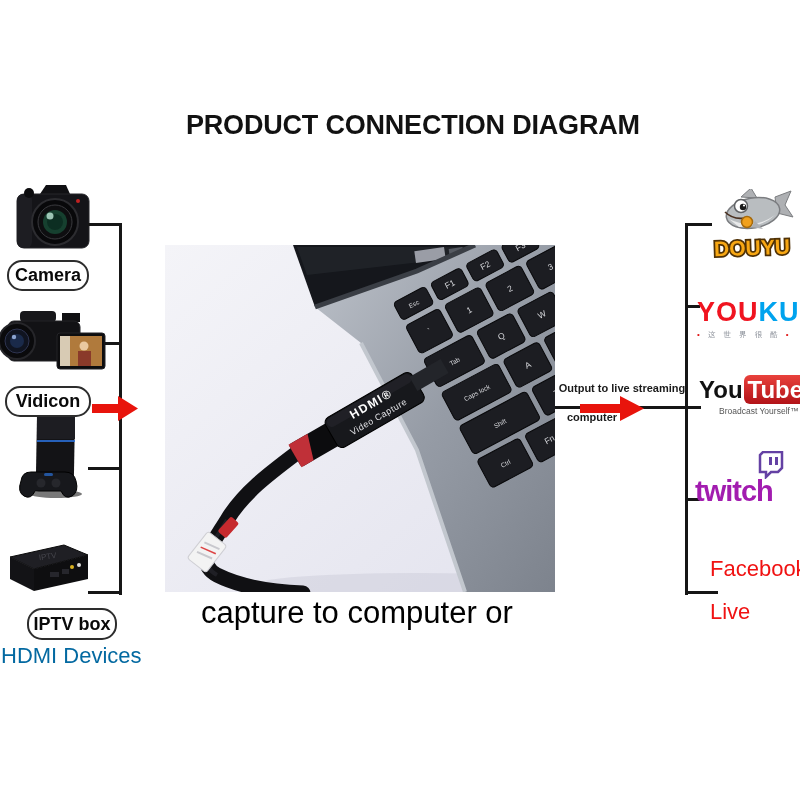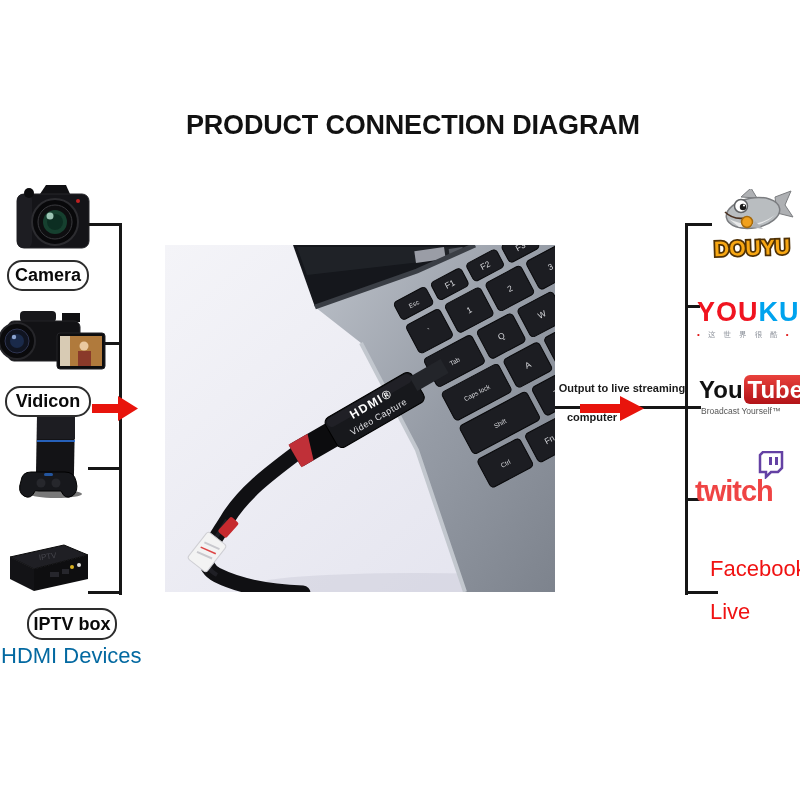--- a/index.html
+++ b/index.html
@@ -62,26 +62,26 @@
   .youku-word{font-size:27px;font-weight:bold;letter-spacing:1px;white-space:nowrap;}
   .youku-red{color:#f01420;}
   .youku-blue{color:#00a3ee;}
   .youku-tagline{margin-top:2px;font-size:7.5px;letter-spacing:3px;color:#8a8f98;white-space:nowrap;}
   .youku-dot{color:#e01616;font-size:8px;}
 
   .logo-youtube{left:699px;top:375px;width:100px;}
   .yt-row{display:flex;align-items:center;font-size:24px;font-weight:bold;color:#111;}
   .yt-tube{display:inline-block;background:linear-gradient(#e9413c,#b21318);color:#fff;
            border-radius:6px;padding:0 4px;height:29px;line-height:29px;margin-left:1px;}
-  .yt-tagline{font-size:8.5px;color:#555;margin-top:2px;margin-left:2px;white-space:nowrap;}
+  .yt-tagline{font-size:8.5px;color:#555;margin-top:2px;margin-left:20px;white-space:nowrap;}
 
   .logo-twitch{left:695px;top:451px;width:106px;height:62px;}
   .twitch-glitch{position:absolute;left:62px;top:0px;}
   .twitch-word{position:absolute;left:0px;top:24px;font-size:29px;font-weight:bold;
-               color:#ef4444;letter-spacing:-1px;}
+               color:#a21caf;letter-spacing:-1px;}
 
   .logo-facebook{left:710px;top:556px;font-size:22px;color:#f01212;}
   .fb-line2{margin-top:17px;}
 </style>
 </head>
 <body>
 
 <div id="canvas">
 
   <div class="title">PRODUCT CONNECTION DIAGRAM</div>
@@ -259,20 +259,21 @@
       <rect x="-52" y="-13" width="46" height="26" rx="3" fill="#0c0c0e"></rect>
       <polygon points="-52,-13 -30,-13 -38,13 -52,13" fill="#c03038"></polygon>
       <rect x="-10" y="-17" width="100" height="34" rx="6" fill="#17181c" stroke="#000"></rect>
       <rect x="-8" y="-16" width="96" height="10" rx="5" fill="#26272d" opacity="0.6"></rect>
       <text x="40" y="-3" class="dev-brand">HDMI®</text>
       <text x="40" y="11" class="dev-label">Video Capture</text>
     </g>
     <rect x="246" y="122" width="36" height="16" transform="rotate(-30 264 130)" fill="#23252a"></rect>
   </svg>
 
+  <div class="caption">capture to computer or</div>
 
   <div class="hline" style="left:555px;top:406px;width:146px;"></div>
   <div class="out-l1">Output to live streaming</div>
   <div class="out-l2">computer</div>
   <svg class="arrow" style="left:580px;top:396px;" width="64" height="25" viewBox="0 0 64 25">
     <polygon points="0,8 40,8 40,0 64,12.5 40,25 40,17 0,17" fill="#e8140c"></polygon>
   </svg>
 
   <div class="vline" style="left:685px;top:223px;height:372px;"></div>
   <div class="hline" style="left:685px;top:223px;width:27px;"></div>

